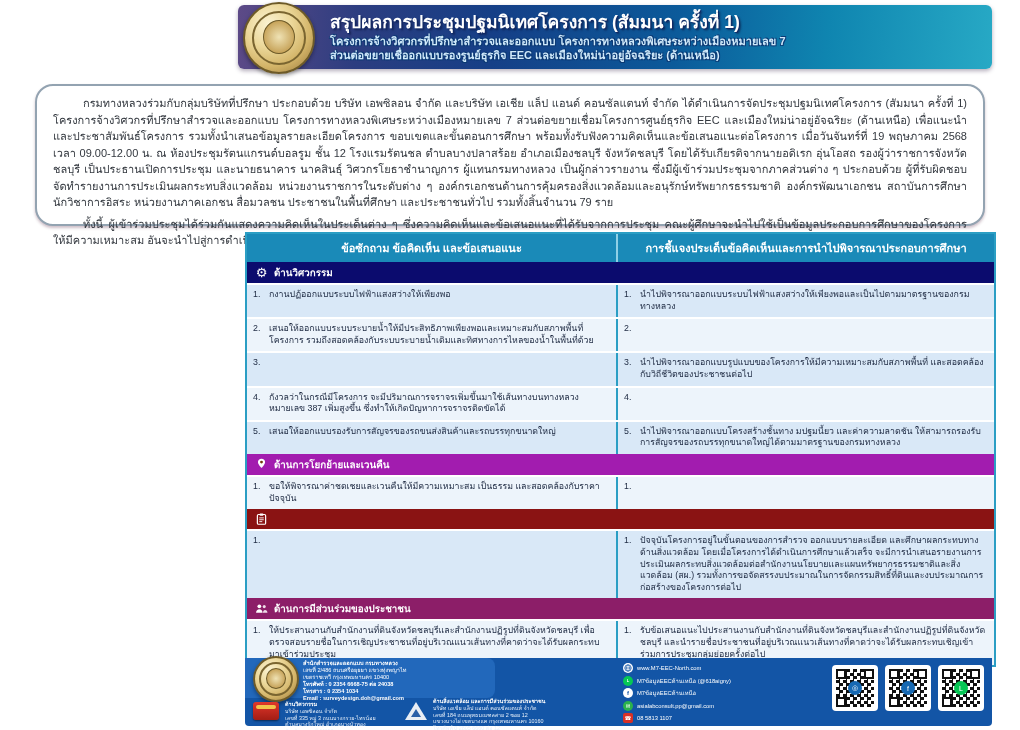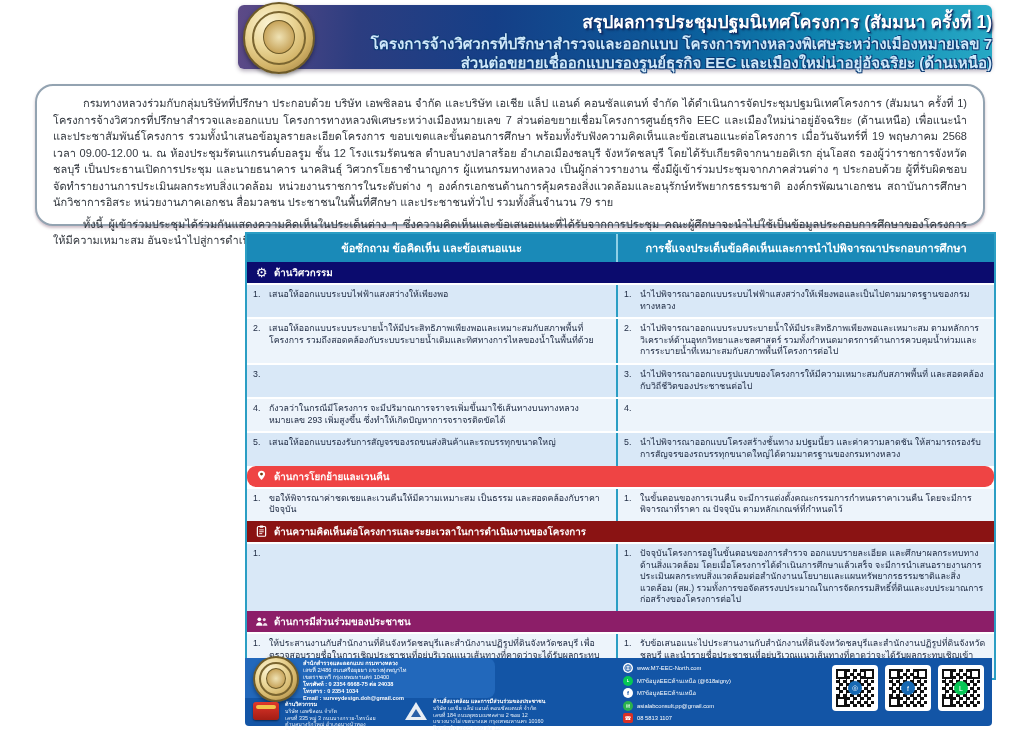--- a/index.html
+++ b/index.html
@@ -7,24 +7,24 @@
     width:1020px;height:730px;position:relative;overflow:hidden;
     font-family:"Liberation Sans","DejaVu Sans",sans-serif;
     background:
       linear-gradient(180deg, rgba(0,0,0,0) 0%, rgba(0,0,0,0) 58%, rgba(193,119,148,.85) 82%, rgba(200,128,156,.95) 100%),
       linear-gradient(100deg, #d59bb2 0%, #c векс 0%, #c8849f 32%, #bd7492 48%, #55b6cc 72%, #2fa3bf 84%, #8fd6e3 100%);
   }
   
   .banner{position:absolute;left:238px;top:5px;width:754px;height:64px;border-radius:6px;
     background:linear-gradient(95deg,#5d4a87 0%,#2c3d80 16%,#153f87 34%,#0b5a9a 58%,#0f85b0 78%,#27a9c5 100%);
     box-shadow:0 2px 4px rgba(40,20,60,.35);}
-  .banner-inner{margin-left:92px;padding-top:7px;text-align:right;}
+  .banner-inner{margin-left:92px;padding-top:7px;}
   .banner-title{font-size:17.5px;font-weight:bold;color:#ffffff;line-height:1.25;
     text-shadow:1px 1px 0 #122a66,2px 2px 2px rgba(10,20,60,.6);}
-  .banner-sub{font-size:15px;font-weight:bold;color:#cfe9fa;line-height:1.3;
+  .banner-sub{font-size:11px;font-weight:bold;color:#cfe9fa;line-height:1.3;
     text-shadow:1px 1px 0 #0c3a74,-1px 1px 0 #0c3a74,1px -1px 0 #0c3a74;}
   .doh-logo{position:absolute;left:243px;top:2px;width:68px;height:68px;border-radius:50%;
     background:radial-gradient(circle at 35% 30%, #fbf3d3 0%, #ecd89a 35%, #d3b468 65%, #96763a 100%);
     border:2px solid #6d5a28;box-shadow:0 2px 4px rgba(0,0,0,.4);}
   .doh-logo::before{content:"";position:absolute;left:7px;top:7px;right:7px;bottom:7px;border-radius:50%;
     border:2px solid #7a6530;}
   .doh-logo::after{content:"";position:absolute;left:18px;top:16px;right:18px;bottom:18px;border-radius:50%;
     background:radial-gradient(circle,#efe2b4 0%,#c8a55c 70%,#8a6f33 100%);border:1px solid #6d5a28;}
   .doh-logo.small{width:42px;height:42px;}
   .doh-logo.small::before{left:4px;top:4px;right:4px;bottom:4px;}
@@ -35,21 +35,21 @@
     padding:9px 16px 6px 16px;box-sizing:border-box;}
   .intro p{margin:0 0 5px 0;font-size:11px;line-height:1.5;color:#33383f;text-indent:30px;text-align:justify;}
   
   .qtable{position:absolute;left:245px;top:232px;width:747px;border:2px solid #2b9ec4;background:#ffffff;}
   .thead{display:flex;background:#1a8ab8;color:#ffffff;font-size:11px;font-weight:bold;text-align:center;align-items:flex-end;}
   .thead .c1{width:371px;padding:5px 4px;border-right:2px solid #8fd0e6;box-sizing:border-box;}
   .thead .c2{flex:1;padding:5px 20px;box-sizing:border-box;}
   .secbar{display:flex;align-items:center;gap:6px;color:#ffffff;font-size:9.8px;font-weight:bold;
     padding:3px 8px;min-height:14px;}
   .sec-eng{background:#0b0b6e;}
-  .sec-move{background:#ef4444;border-radius:9px;}
+  .sec-move{background:#a21caf;}
   .sec-opinion{background:#8a1313;}
   .sec-public{background:#8c1e68;}
   .secicon{width:13px;height:13px;display:inline-flex;align-items:center;justify-content:center;flex:0 0 13px;}
   .gear{color:#ffffff;font-size:13px;line-height:13px;}
   .trow{display:flex;border-top:2px solid #ffffff;}
   .trow .cell{box-sizing:border-box;padding:4px 8px 5px 6px;font-size:8.8px;line-height:1.32;color:#1c2840;
     display:flex;gap:4px;align-items:flex-start;}
   .trow .cell .num{flex:0 0 12px;}
   .trow .c1{width:371px;border-right:2px solid #2b9ec4;}
   .trow .c2{flex:1;}
@@ -115,50 +115,49 @@
     <div class="c2">การชี้แจงประเด็นข้อคิดเห็นและการนำไปพิจารณาประกอบการศึกษา</div>
   </div>
 
   <div class="secbar sec-eng">
     <span class="secicon gear">⚙</span>
     <span>ด้านวิศวกรรม</span>
   </div>
   <div class="trow">
     <div class="cell c1 bg-a">
         <span class="num">1.</span>
-        <span>เสนอให้ออกแบบระบบไฟฟ้าแสงสว่างให้เพียงพอ</span>
+        <span>กงานปฏ้ออกแบบระบบไฟฟ้าแสงสว่างให้เพียงพอ</span>
       </div>
     <div class="cell c2 bg-a">
         <span class="num">1.</span>
         <span>นำไปพิจารณาออกแบบระบบไฟฟ้าแสงสว่างให้เพียงพอและเป็นไปตามมาตรฐานของกรมทางหลวง</span>
       </div>
   </div>
   <div class="trow">
     <div class="cell c1 bg-b">
         <span class="num">2.</span>
         <span>เสนอให้ออกแบบระบบระบายน้ำให้มีประสิทธิภาพเพียงพอและเหมาะสมกับสภาพพื้นที่โครงการ รวมถึงสอดคล้องกับระบบระบายน้ำเดิมและทิศทางการไหลของน้ำในพื้นที่ด้วย</span>
       </div>
     <div class="cell c2 bg-b">
         <span class="num">2.</span>
-        <span>นำไปพิจารณาออกแบบระบบระบายน้ำให้มีประสิทธิภาพเพียงพอและเหมาะสม ตามหลักการวิเคราะห์ด้านอุทกวิทยาและชลศาสตร์ รวมทั้งกำหนดมาตรการด้านการควบคุมน้ำท่วมและการระบายน้ำที่เหมาะสมกับสภาพพื้นที่โครงการต่อไป</span>
       </div>
   </div>
   <div class="trow">
     <div class="cell c1 bg-a">
         <span class="num">3.</span>
       </div>
     <div class="cell c2 bg-a">
         <span class="num">3.</span>
         <span>นำไปพิจารณาออกแบบรูปแบบของโครงการให้มีความเหมาะสมกับสภาพพื้นที่ และสอดคล้องกับวิถีชีวิตของประชาชนต่อไป</span>
       </div>
   </div>
   <div class="trow">
     <div class="cell c1 bg-b">
         <span class="num">4.</span>
-        <span>กังวลว่าในกรณีมีโครงการ จะมีปริมาณการจราจรเพิ่มขึ้นมาใช้เส้นทางบนทางหลวงหมายเลข 293 เพิ่มสูงขึ้น ซึ่งทำให้เกิดปัญหาการจราจรติดขัดได้</span>
+        <span>กังวลว่าในกรณีมีโครงการ จะมีปริมาณการจราจรเพิ่มขึ้นมาใช้เส้นทางบนทางหลวงหมายเลข 387 เพิ่มสูงขึ้น ซึ่งทำให้เกิดปัญหาการจราจรติดขัดได้</span>
       </div>
     <div class="cell c2 bg-b">
         <span class="num">4.</span>
       </div>
   </div>
   <div class="trow">
     <div class="cell c1 bg-a">
         <span class="num">5.</span>
         <span>เสนอให้ออกแบบรองรับการสัญจรของรถขนส่งสินค้าและรถบรรทุกขนาดใหญ่</span>
       </div>
@@ -177,35 +176,33 @@
     </span>
     <span>ด้านการโยกย้ายและเวนคืน</span>
   </div>
   <div class="trow">
     <div class="cell c1 bg-b">
         <span class="num">1.</span>
         <span>ขอให้พิจารณาค่าชดเชยและเวนคืนให้มีความเหมาะสม เป็นธรรม และสอดคล้องกับราคาปัจจุบัน</span>
       </div>
     <div class="cell c2 bg-b">
         <span class="num">1.</span>
-        <span>ในขั้นตอนของการเวนคืน จะมีการแต่งตั้งคณะกรรมการกำหนดราคาเวนคืน โดยจะมีการพิจารณาที่ราคา ณ ปัจจุบัน ตามหลักเกณฑ์ที่กำหนดไว้</span>
       </div>
   </div>
 
   <div class="secbar sec-opinion">
     <span class="secicon">
       <svg width="11" height="12" viewBox="0 0 14 16">
           <rect x="1.5" y="2" width="11" height="13" rx="1.5" fill="none" stroke="#ffffff" stroke-width="1.6"></rect>
           <rect x="4.5" y="0.8" width="5" height="3" rx="1" fill="#ffffff"></rect>
           <line x1="4" y1="6.5" x2="10" y2="6.5" stroke="#ffffff" stroke-width="1.2"></line>
           <line x1="4" y1="9" x2="10" y2="9" stroke="#ffffff" stroke-width="1.2"></line>
           <line x1="4" y1="11.5" x2="8" y2="11.5" stroke="#ffffff" stroke-width="1.2"></line>
         </svg>
     </span>
-    <span>ด้านความคิดเห็นต่อโครงการและระยะเวลาในการดำเนินงานของโครงการ</span>
   </div>
   <div class="trow">
     <div class="cell c1 bg-a">
         <span class="num">1.</span>
       </div>
     <div class="cell c2 bg-a">
         <span class="num">1.</span>
         <span>ปัจจุบันโครงการอยู่ในขั้นตอนของการสำรวจ ออกแบบรายละเอียด และศึกษาผลกระทบทางด้านสิ่งแวดล้อม โดยเมื่อโครงการได้ดำเนินการศึกษาแล้วเสร็จ จะมีการนำเสนอรายงานการประเมินผลกระทบสิ่งแวดล้อมต่อสำนักงานนโยบายและแผนทรัพยากรธรรมชาติและสิ่งแวดล้อม (สผ.) รวมทั้งการขอจัดสรรงบประมาณในการจัดกรรมสิทธิ์ที่ดินและงบประมาณการก่อสร้างของโครงการต่อไป</span>
       </div>
   </div>

